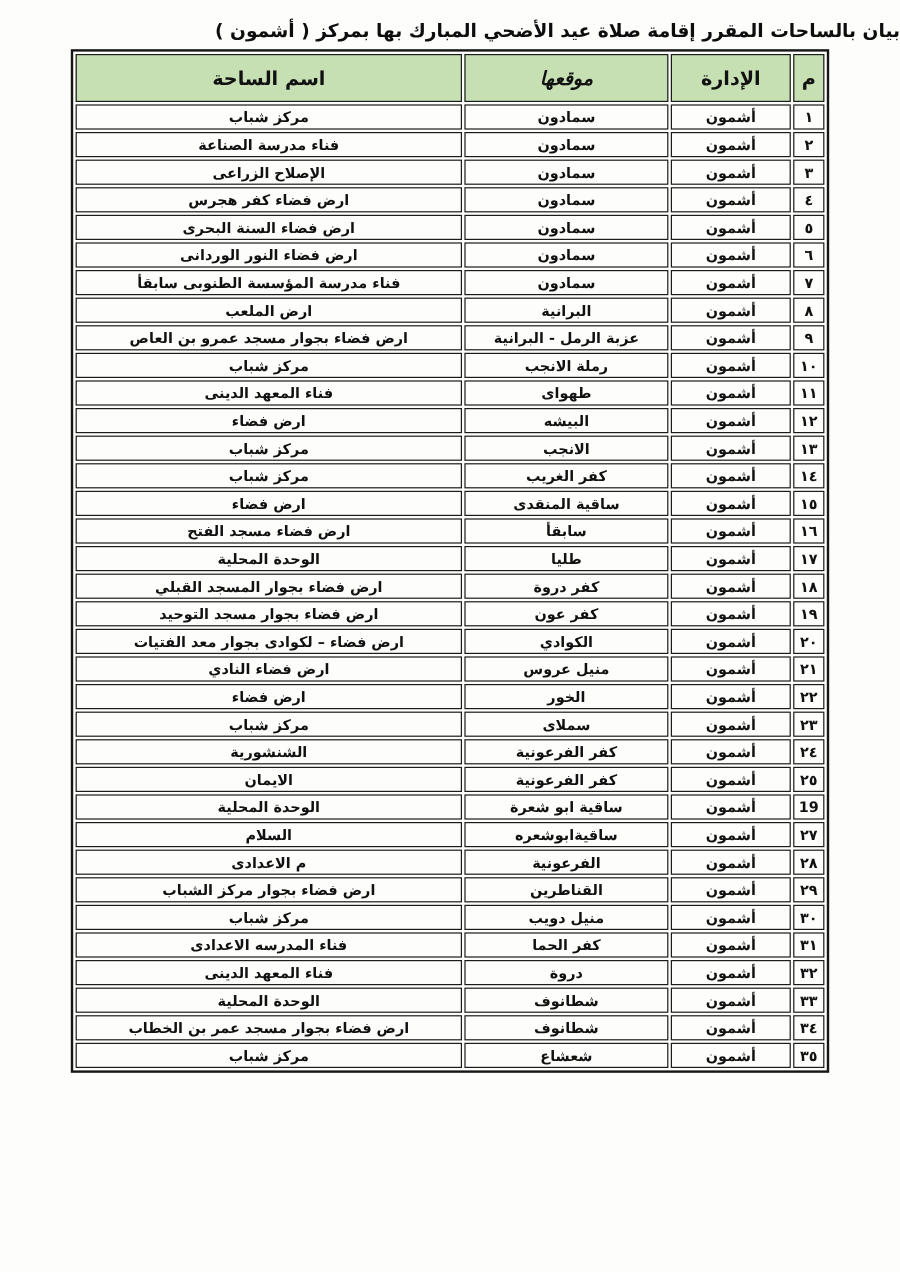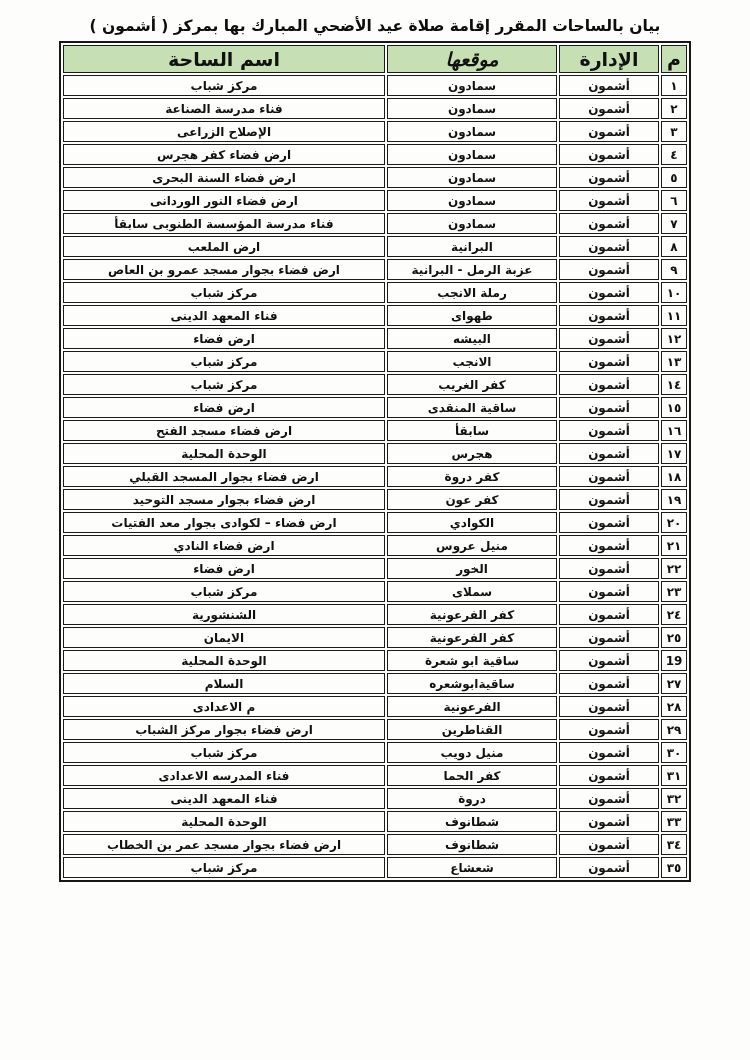--- a/index.html
+++ b/index.html
@@ -9,21 +9,21 @@
     font-family: "DejaVu Sans", sans-serif;
   }
   .page {
     width: 750px;
     height: 1060px;
     background: #fdfdfc;
     overflow: hidden;
     direction: rtl;
   }
   .doc-title {
-    text-align: center;
+    text-align: right;
     font-weight: bold;
     font-size: 15.5px;
     color: #0d0d0d;
     padding-top: 17px;
     letter-spacing: 0;
   }
   table.locations {
     border-collapse: separate;
     border-spacing: 2px 2.5px;
     table-layout: fixed;
@@ -39,22 +39,22 @@
   th, td {
     border: 1.5px solid #1b1b1b;
     text-align: center;
     vertical-align: middle;
     font-weight: bold;
     color: #111;
     overflow: hidden;
     white-space: nowrap;
   }
   th {
-    height: 28px;
-    font-size: 19px;
+    height: 40px;
+    font-size: 16px;
   }
   td {
     height: 21px;
     font-size: 12px;
   }
   td.num-cell { font-size: 12px; }
 </style>
 </head>
 <body>
 
@@ -170,21 +170,21 @@
         </tr>
         <tr>
           <td class="num-cell">١٦</td>
           <td>أشمون</td>
           <td>سابقأ</td>
           <td>ارض فضاء مسجد الفتح</td>
         </tr>
         <tr>
           <td class="num-cell">١٧</td>
           <td>أشمون</td>
-          <td>هجرس</td>
+          <td>طليا</td>
           <td>الوحدة المحلية</td>
         </tr>
         <tr>
           <td class="num-cell">١٨</td>
           <td>أشمون</td>
           <td>كفر دروة</td>
           <td>ارض فضاء  بجوار المسجد القبلي</td>
         </tr>
         <tr>
           <td class="num-cell">١٩</td>

